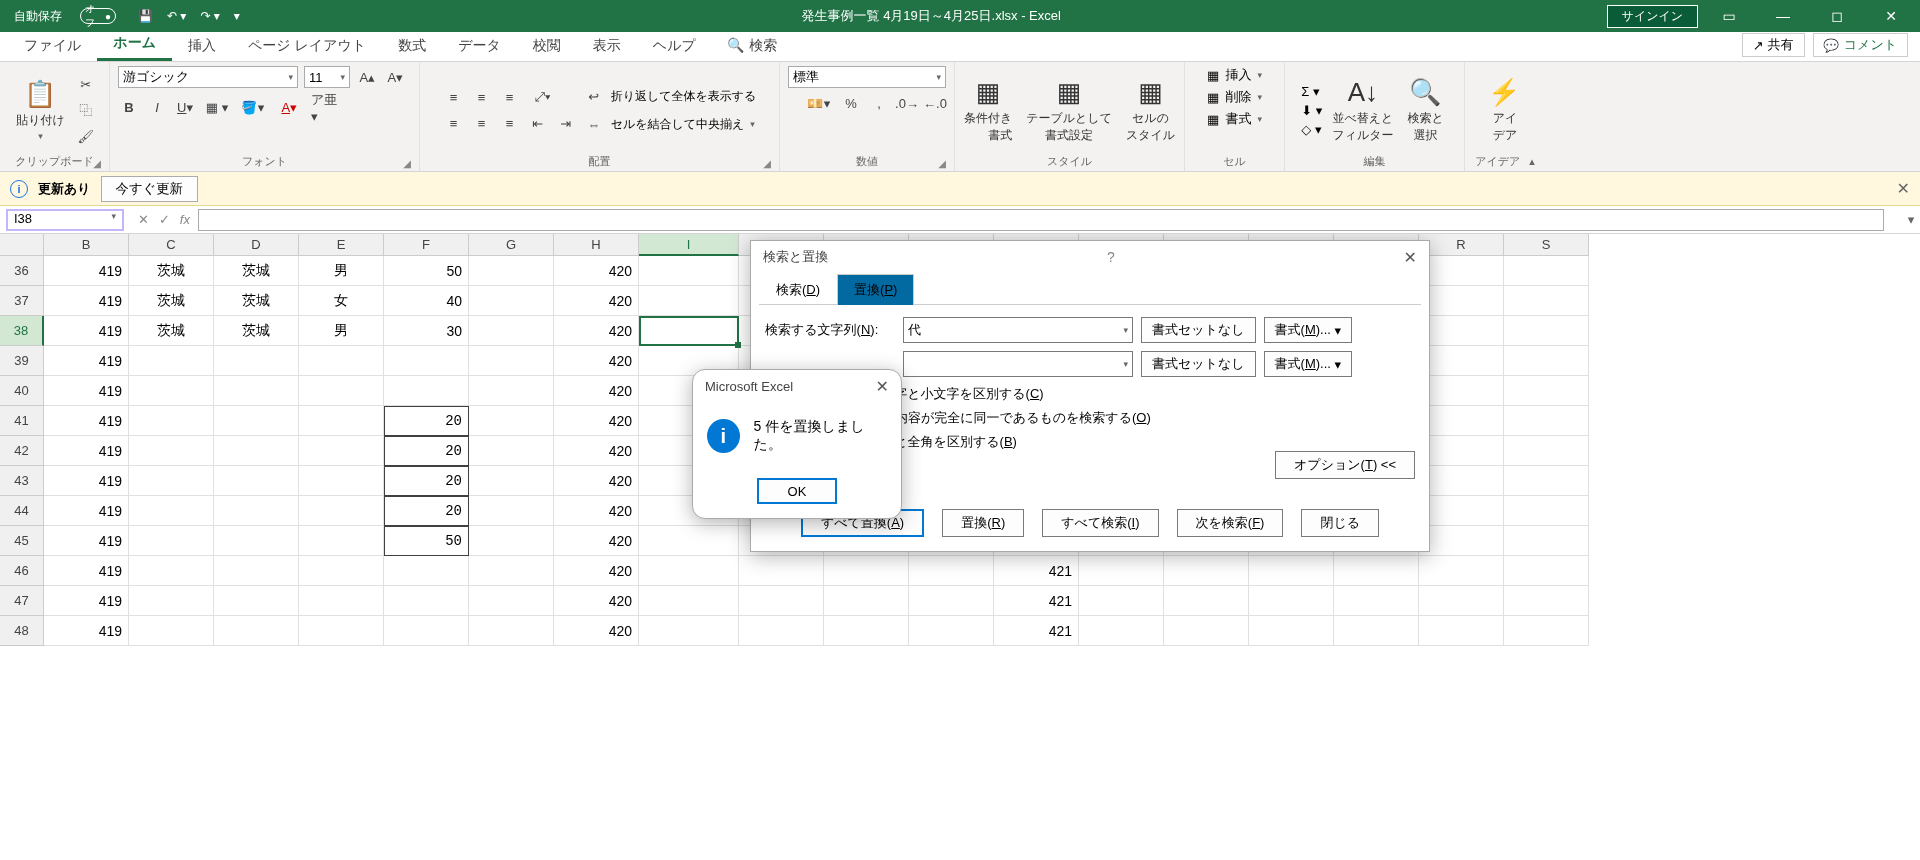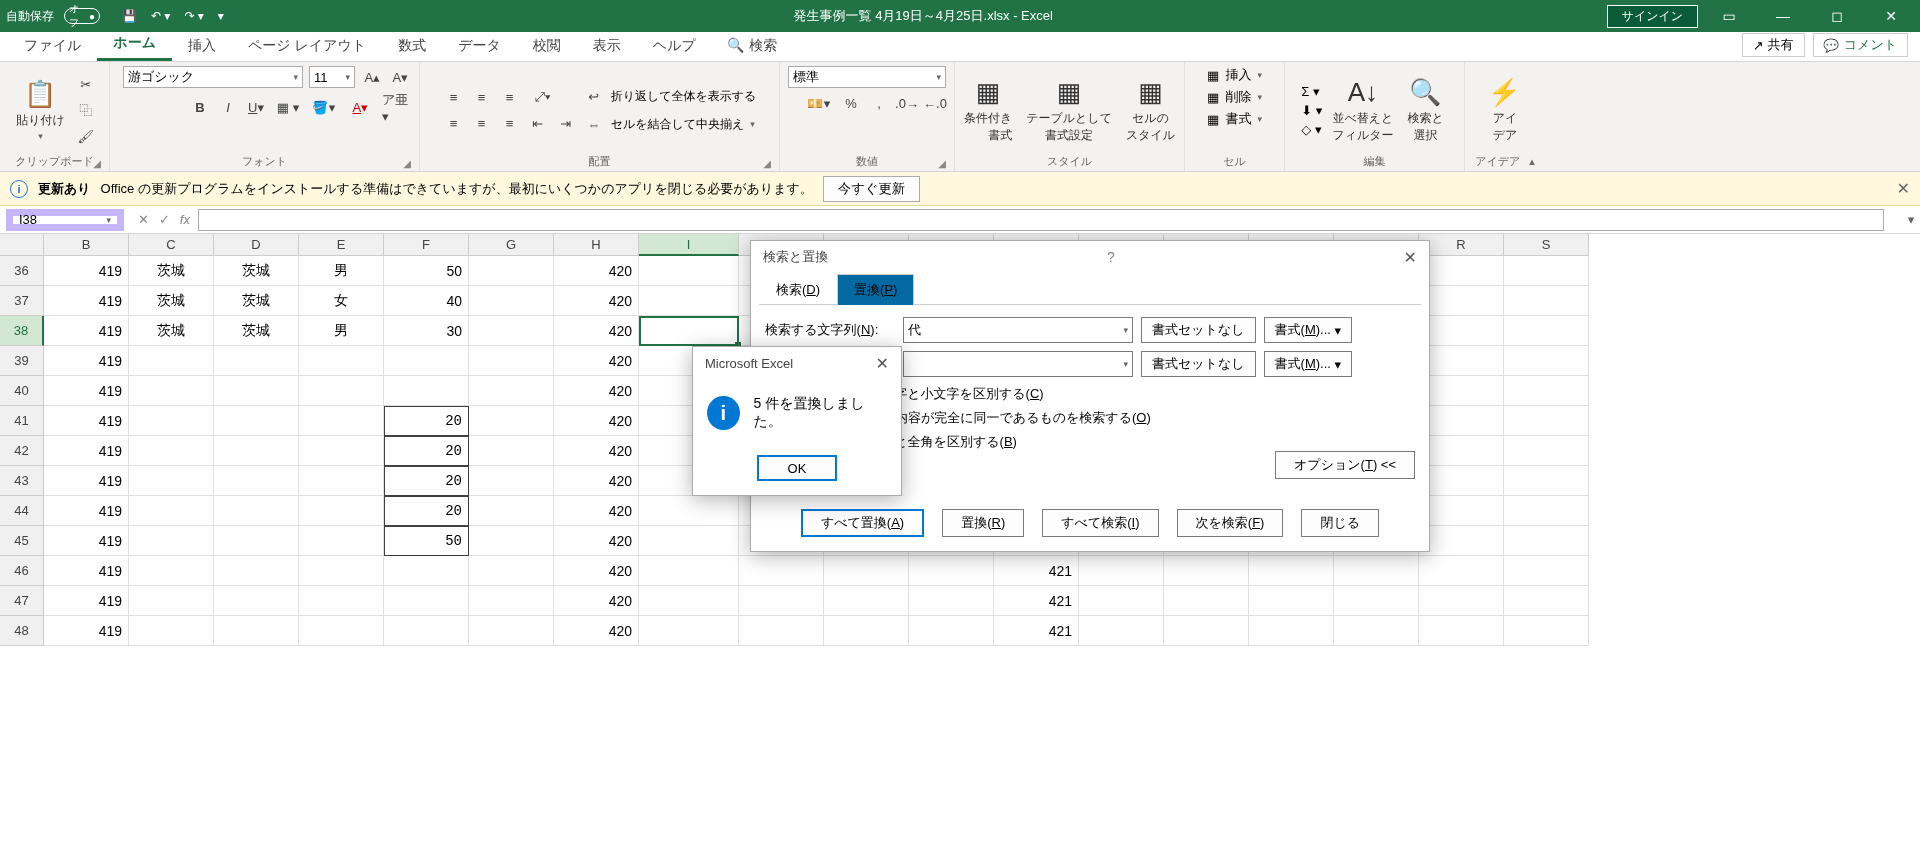--- a/index.html
+++ b/index.html
@@ -1,20 +1,20 @@
 <!DOCTYPE html>
 <html><head>
 <meta charset="utf-8">
 <style>
 * { margin:0; padding:0; box-sizing:border-box; font-family:"Yu Gothic UI","Meiryo",sans-serif; }
 body { background:#fff; font-size:13px; overflow:hidden; width:1920px; height:860px; }
 
 
 .titlebar { height:32px; background:#217346; display:flex; align-items:center; color:#fff; font-size:12px; }
-.autosave { padding:0 6px; display:flex; align-items:center; gap:10px; }
+.autosave { padding:0 6px; display:flex; align-items:center; gap:18px;margin-left:8px; }
 .autosave-toggle { width:36px; height:16px; border:1px solid #fff; border-radius:10px; display:flex; align-items:center; justify-content:flex-end; padding:0 4px; font-size:10px; }
 .qat { display:flex; gap:14px; padding:0 16px; align-items:center; }
 .qat span { cursor:pointer; }
 .title-center { flex:1; text-align:center; font-size:13px; }
 .title-right { display:flex; align-items:center; gap:8px; padding-right:6px; }
 .signin-btn { background:#0a5c38; border:1px solid #fff; padding:2px 14px; font-size:12px; color:#fff; cursor:pointer; }
 .winbtn { width:46px; height:32px; display:flex; align-items:center; justify-content:center; font-size:14px; cursor:pointer; }
 
 
 .ribbontabs { height:30px; background:#fff; border-bottom:1px solid #d4d4d4; display:flex; align-items:flex-end; padding:0 8px; font-size:14px; }
@@ -39,21 +39,21 @@
 .dd { font-size:9px; color:#666; }
 
 
 .msgbar { height:34px; background:#fff8df; border-bottom:1px solid #e1d88f; display:flex; align-items:center; padding:0 10px; font-size:13px; gap:10px; }
 .msgbar .info-ic { width:18px; height:18px; border:1.5px solid #1a73e8; border-radius:50%; color:#1a73e8; display:flex; align-items:center; justify-content:center; font-size:11px; font-weight:bold; }
 .msgbar .btn { border:1px solid #ababab; background:#fdfdfd; padding:3px 14px; cursor:pointer; }
 .msgbar .close { margin-left:auto; cursor:pointer; color:#666; font-size:16px; }
 
 
 .fbar { height:28px; border-bottom:1px solid #d4d4d4; display:flex; align-items:center; background:#fff; }
-.namebox { width:118px; height:22px; border:7px solid #c4b5fd; margin:0 6px; display:flex; align-items:center; justify-content:space-between; padding:0 6px; font-size:13px; }
+.namebox { width:118px; height:22px; border:2px solid #c4b5fd; margin:0 6px; display:flex; justify-content:space-between; padding:0 6px; font-size:13px; }
 .fx-btns { display:flex; gap:10px; padding:0 8px; color:#888; }
 .fx-btns span { cursor:pointer; }
 .formula-input { flex:1; height:22px; border:1px solid #ababab; background:#fff; margin-right:18px; }
 .fbar-expand { width:18px; text-align:center; color:#666; cursor:pointer; }
 
 
 .grid-area { position:relative; height:calc(860px - 32px - 30px - 110px - 34px - 28px); overflow:hidden; }
 .corner { position:absolute; left:0; top:0; width:44px; height:22px; background:#f0f0f0; border-right:1px solid #ccc; border-bottom:1px solid #ccc; }
 .colheads { position:absolute; left:44px; top:0; height:22px; display:flex; }
 .colhead { background:#f0f0f0; border-right:1px solid #ccc; border-bottom:1px solid #ccc; display:flex; align-items:center; justify-content:center; font-size:13px; color:#444; }
@@ -152,21 +152,21 @@
       <div class="col">
         <span class="mini">✂</span>
         <span class="mini">⿻</span>
         <span class="mini">🖌</span>
       </div>
     </div>
     <div class="group-label"><span>クリップボード</span><span class="launcher">◢</span></div>
   </div>
 
   <div class="group" style="width:310px">
-    <div class="group-body col" style="align-items:flex-end;gap:8px;width:100%">
+    <div class="group-body col" style="align-items:flex-start;gap:8px;width:100%">
       <div class="row">
         <div class="combo" style="width:180px">
             <span>游ゴシック</span>
             <span class="dd">▾</span>
           </div>
         <div class="combo" style="width:46px">
             <span>11</span>
             <span class="dd">▾</span>
           </div>
         <span class="mini">A▴</span>
@@ -309,21 +309,20 @@
 デア</span>
         </div>
     </div>
     <div class="group-label"><span>アイデア</span> <span style="margin-left:6px">▴</span></div>
   </div>
 </div>
 
 <div class="msgbar">
   <div class="info-ic">i</div>
   <b>更新あり</b>
-  <span>Office の更新プログラムをインストールする準備はできていますが、最初にいくつかのアプリを閉じる必要があります。</span>
   <button class="btn">今すぐ更新</button>
   <span class="close">✕</span>
 </div>
 
 <div class="fbar">
   <div class="namebox">
       <span>I38</span>
       <span class="dd">▾</span>
     </div>
   <div class="fx-btns">
@@ -706,21 +705,21 @@
     </div>
     <div class="fr-btnrow" style="justify-content:center;gap:18px">
       <button class="fr-btn primary">すべて置換(<u class="acc">A</u>)</button>
       <button class="fr-btn">置換(<u class="acc">R</u>)</button>
       <button class="fr-btn">すべて検索(<u class="acc">I</u>)</button>
       <button class="fr-btn">次を検索(<u class="acc">F</u>)</button>
       <button class="fr-btn">閉じる</button>
     </div>
   </div>
 
-  <div class="dialog msgbox" style="left:692px; top:112px;">
+  <div class="dialog msgbox" style="left:692px; top:135px;border-radius:13px;">
     <div class="dlg-title">
       <span>Microsoft Excel</span>
       <span class="x" style="margin-left:auto">✕</span>
     </div>
     <div class="msgbox-body">
       <div class="info-big">i</div>
       <span>5 件を置換しました。</span>
     </div>
     <div class="msgbox-btns">
       <button>OK</button>

